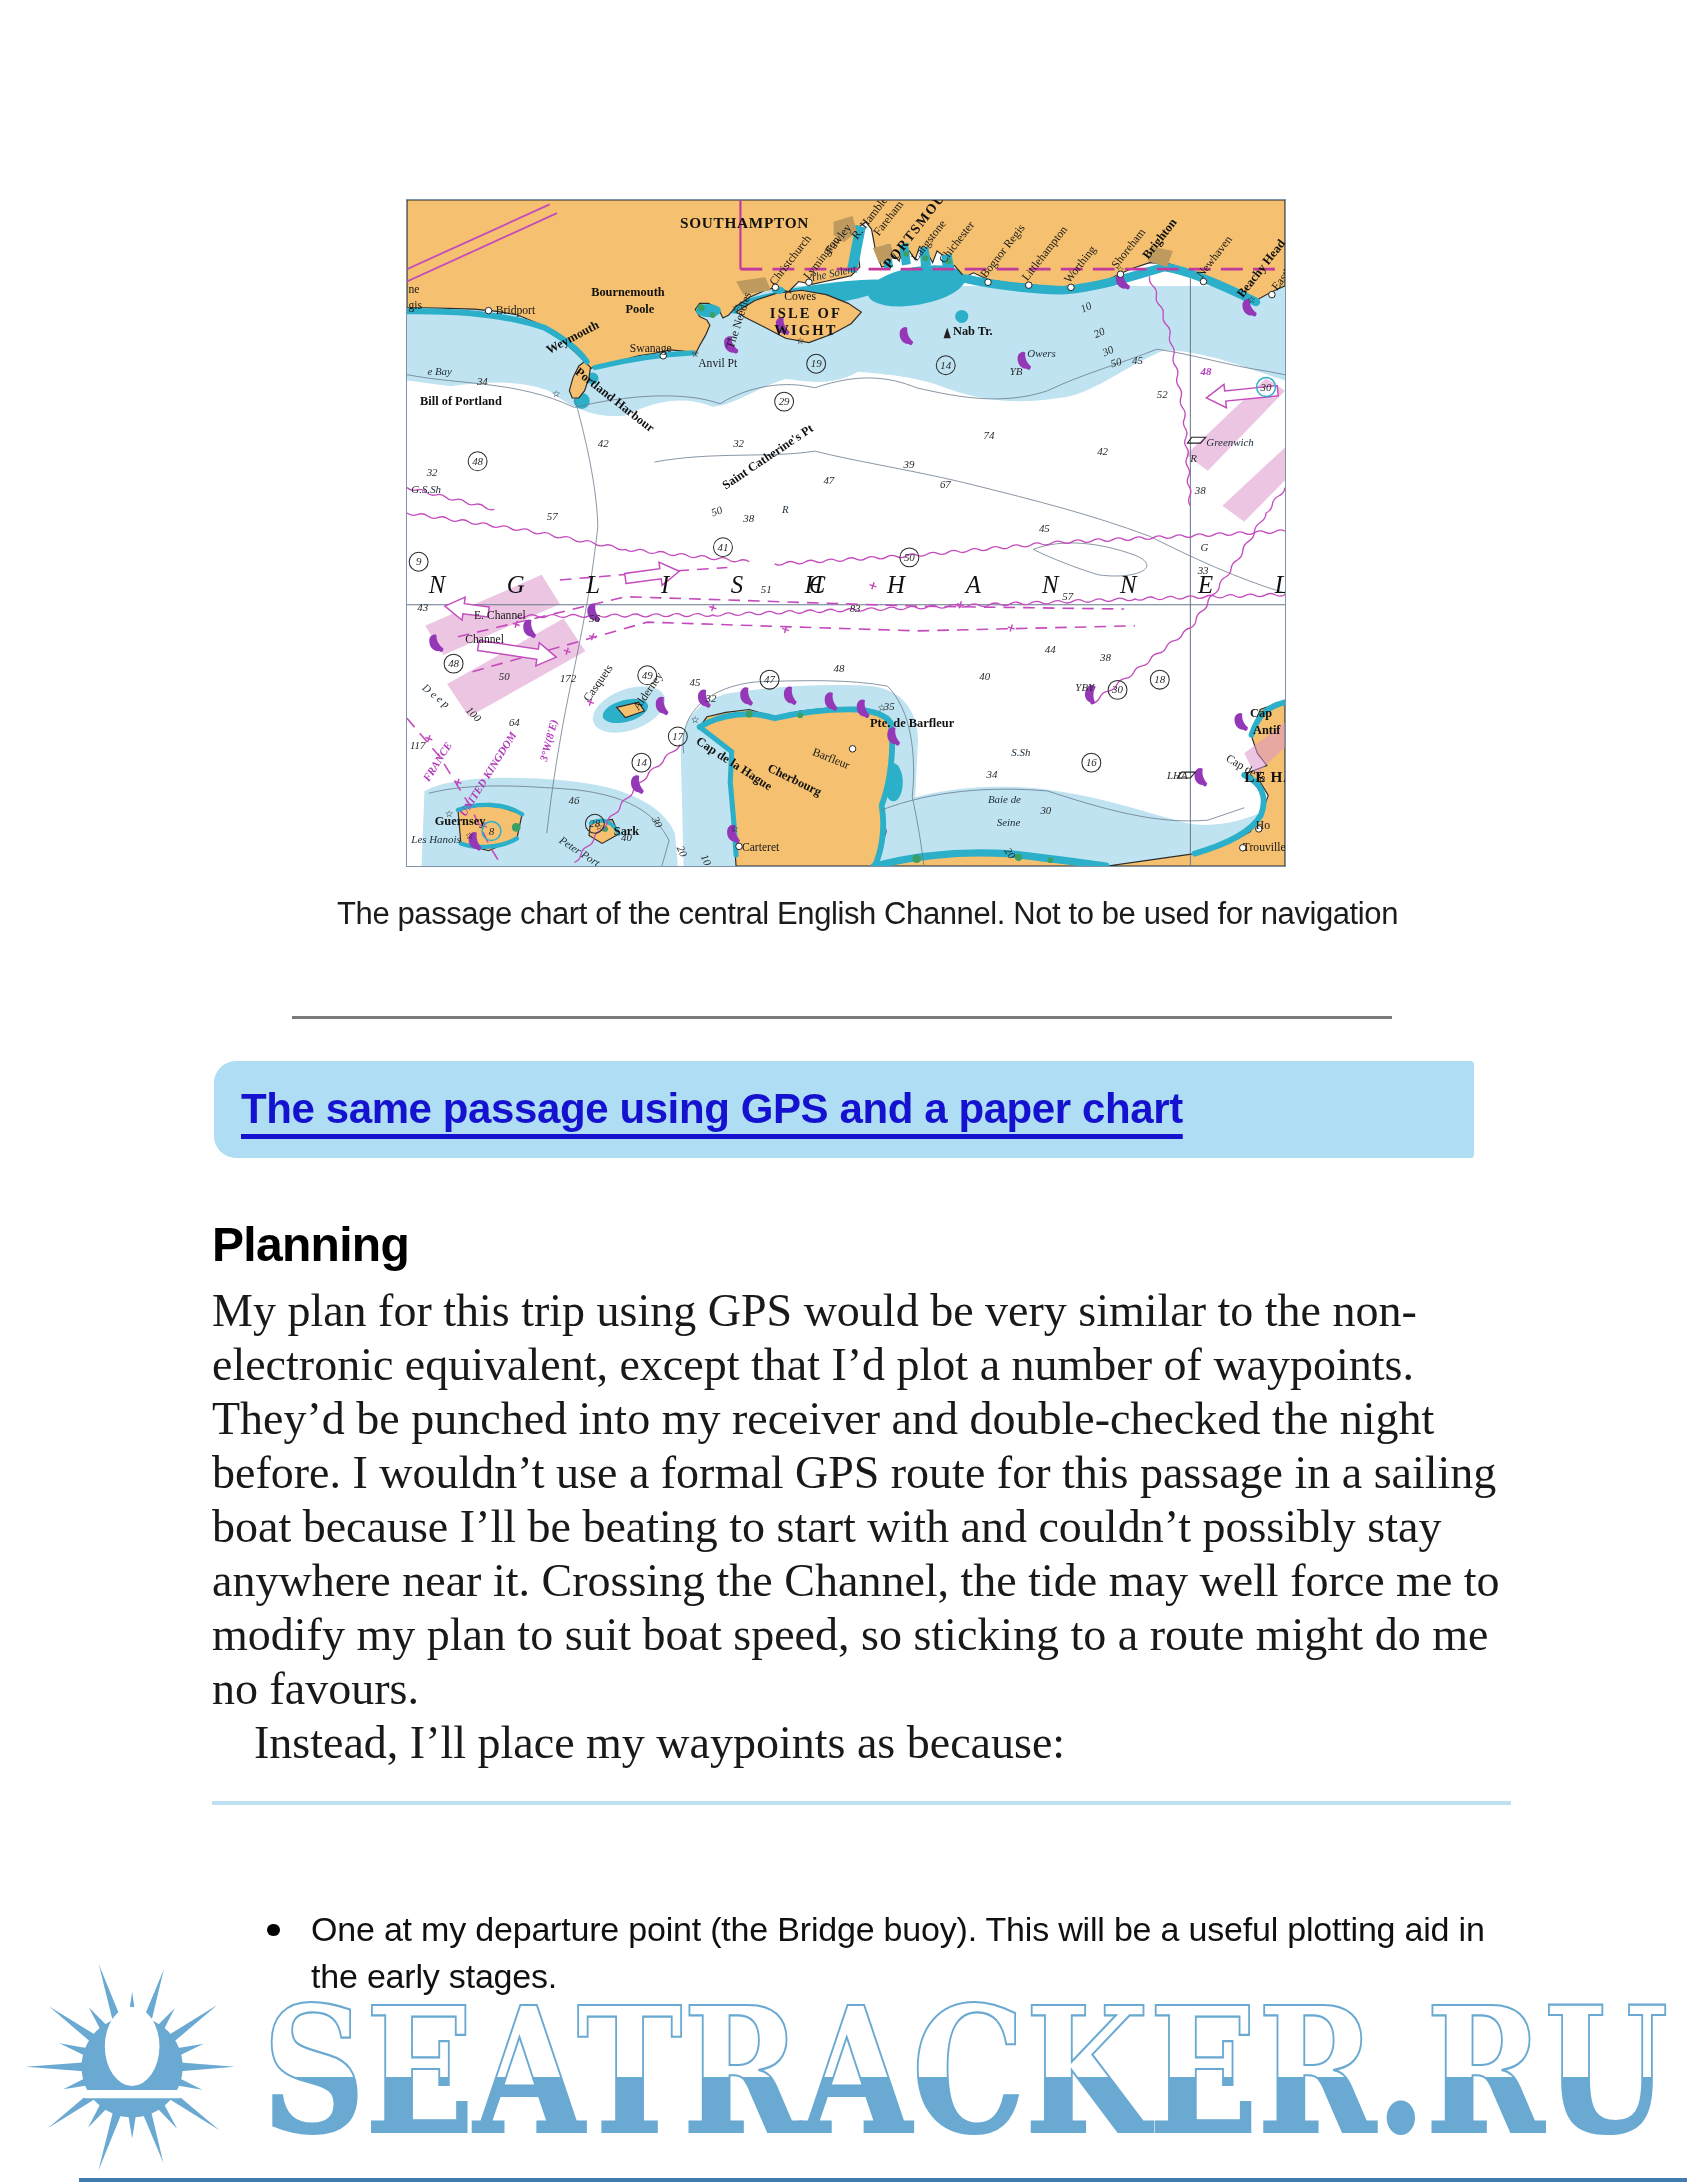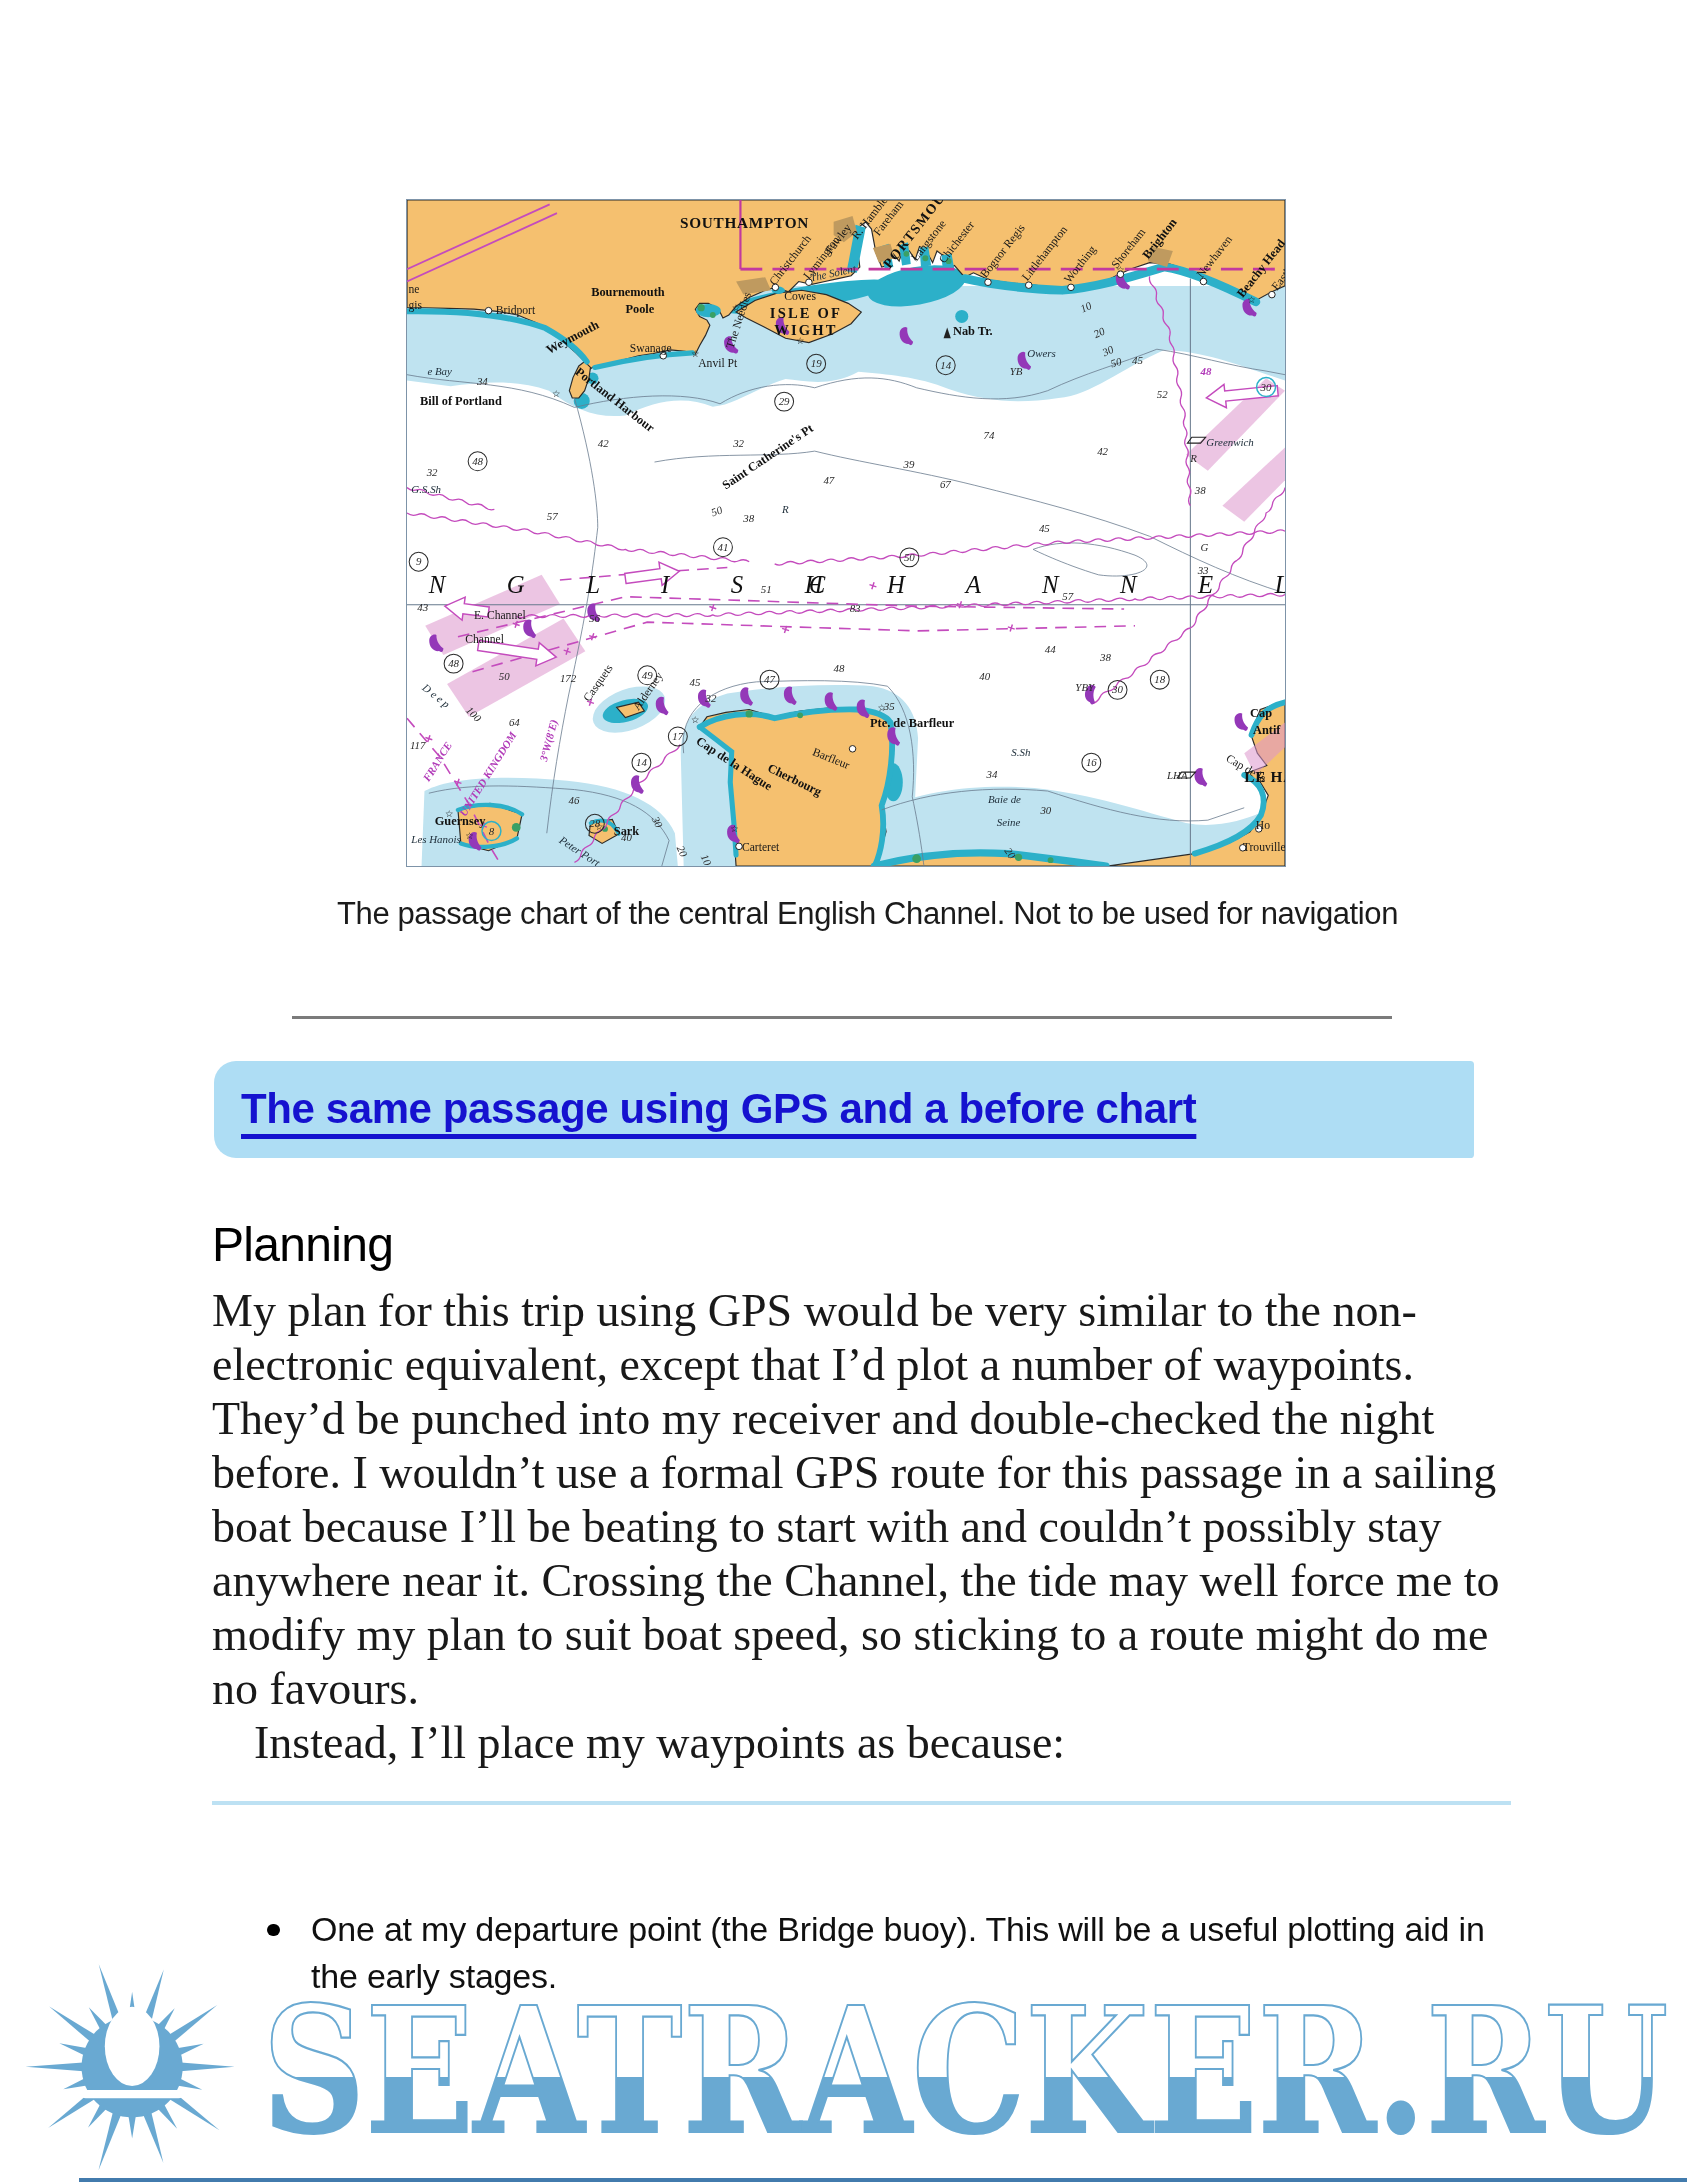--- a/index.html
+++ b/index.html
@@ -37,21 +37,21 @@
   .cap-rule{position:absolute;left:292px;top:1016px;width:1100px;height:2.9px;background:#7b7b7b;}
 
   
   .banner{position:absolute;left:214px;top:1061px;width:1260px;height:97px;
           background:#aeddf4;border-radius:22px 3.6px 3.6px 22px;display:block;text-decoration:none;}
   .banner span{display:inline-block;margin-left:27px;line-height:96px;
           font-size:42px;font-weight:bold;color:#1512cf;text-decoration:underline;
           text-decoration-thickness:5.1px;text-underline-offset:11px;letter-spacing:-0.4px;}
 
   
-  .h-planning{position:absolute;left:212px;top:1217px;margin:0;font-size:48px;font-weight:normal;
+  .h-planning{position:absolute;left:212px;top:1217px;margin:0;font-size:48px;font-weight:bold;
               color:#000;letter-spacing:-0.7px;}
   .body-copy{position:absolute;left:212px;top:1284px;width:1310px;
              font-family:"Liberation Serif",serif;font-size:46px;line-height:54px;color:#191919;}
   .body-copy p{margin:0;}
   .body-copy p.indent{text-indent:42px;}
   .blue-rule{position:absolute;left:212px;top:1801px;width:1299px;height:3.6px;background:#bde1f3;}
 
   
   .bullets{position:absolute;left:247px;top:1890px;width:1226px;margin:16px;padding:0;list-style:none;}
   .bullets li{position:relative;padding-left:48px;font-size:34px;line-height:47px;color:#101010;letter-spacing:-0.2px;}
@@ -415,21 +415,21 @@
           <text x="1166" y="864" class="t-town">Ho</text>
           <text x="1148" y="894" class="t-town">Trouville</text>
         </g>
     </svg>
   </figure>
 
   <div class="caption">The passage chart of the central English Channel. Not to be used for navigation</div>
   <div class="cap-rule"></div>
 
   <a class="banner" href="#">
-    <span>The same passage using GPS and a before chart</span>
+    <span>The same passage using GPS and a paper chart</span>
   </a>
 
   <h2 class="h-planning">Planning</h2>
   <div class="body-copy">
     <p>My plan for this trip using GPS would be very similar to the non-electronic equivalent, except that I’d plot a number of waypoints. They’d be punched into my receiver and double-checked the night before. I wouldn’t use a formal GPS route for this passage in a sailing boat because I’ll be beating to start with and couldn’t possibly stay anywhere near it. Crossing the Channel, the tide may well force me to modify my plan to suit boat speed, so sticking to a route might do me no favours.</p>
     <p class="indent">Instead, I’ll place my waypoints as because:</p>
   </div>
 
   <div class="blue-rule"></div>
 

